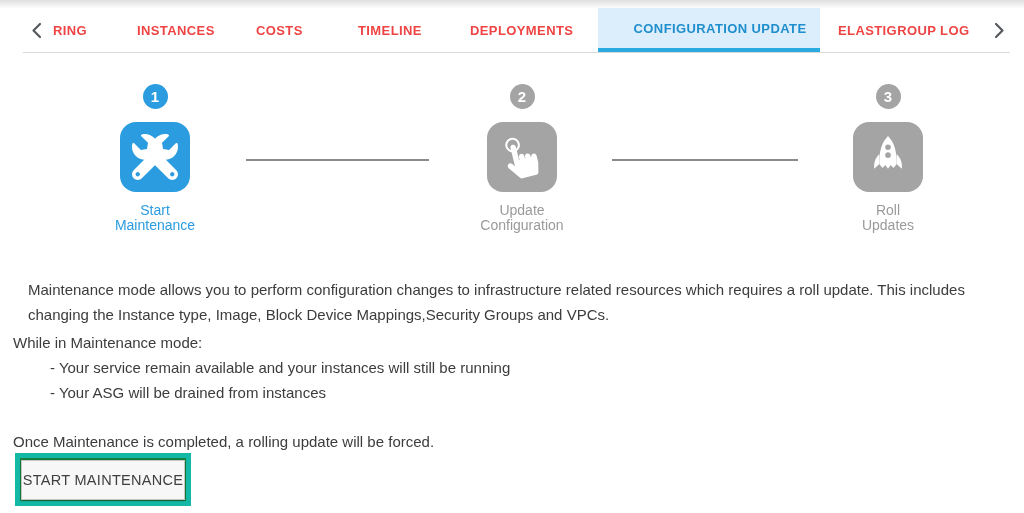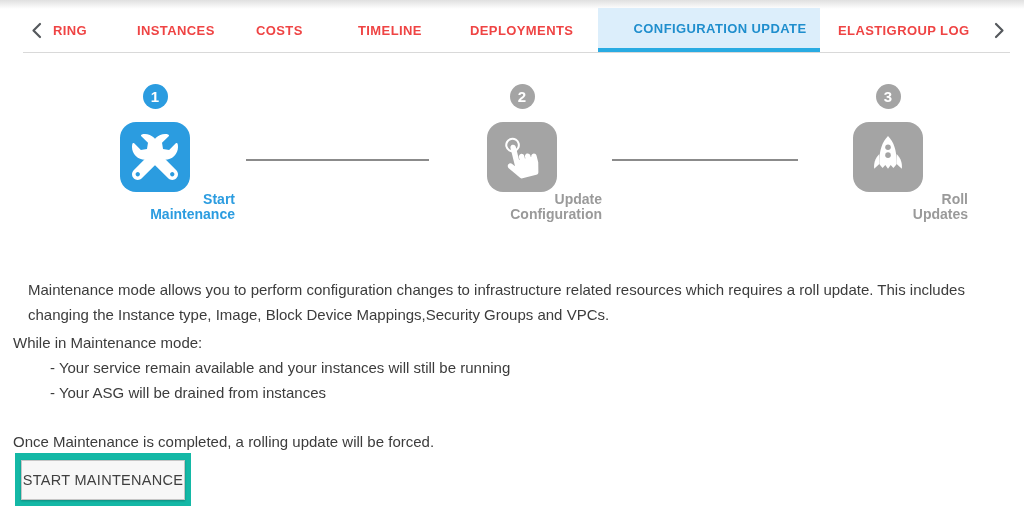--- a/index.html
+++ b/index.html
@@ -20,40 +20,40 @@
   .tab-scroll{position:absolute;top:8px;height:44px;display:flex;align-items:center;cursor:pointer;}
   .tab-divider{position:absolute;top:52px;left:23px;width:987px;height:1px;background:#d9d9d9;}
 
   
   .wizard{position:absolute;top:84px;left:0;width:100%;height:150px;}
   .step{position:absolute;top:0;width:160px;text-align:center;transform:translateX(-50%);}
   .step-number{width:25px;height:25px;border-radius:50%;margin:0 auto;color:#fff;
     font-weight:bold;font-size:15px;line-height:25px;text-align:center;}
   .step-tile{width:70px;height:70px;border-radius:16px;margin:13px auto 0;
     display:flex;align-items:center;justify-content:center;}
-  .step-label{margin-top:0;font-size:14px;font-weight:bold;line-height:15px;text-align:right;}
+  .step-label{margin-top:11px;font-size:14px;font-weight:normal;line-height:15px;}
   .step.active .step-number,.step.active .step-tile{background:#2b9ce0;}
   .step.active .step-label{color:#2b9ce0;}
   .step.inactive .step-number,.step.inactive .step-tile{background:#a4a4a4;}
   .step.inactive .step-label{color:#9a9a9a;}
   .connector{position:absolute;top:75px;height:2px;background:#8b8b8b;}
   .connector.c1{left:246px;width:183px;}
   .connector.c2{left:612px;width:186px;}
 
   
   .para{position:absolute;left:28px;top:262px;width:1000px;font-size:15px;
     line-height:25px;color:#3c3c3c;}
   .while-line{position:absolute;left:13px;top:334px;font-size:15px;color:#3c3c3c;}
   .bullet1{position:absolute;left:50px;top:359px;font-size:15px;color:#3c3c3c;}
   .bullet2{position:absolute;left:50px;top:384px;font-size:15px;color:#3c3c3c;}
   .once-line{position:absolute;left:13px;top:421px;font-size:15px;color:#3c3c3c;margin-top:12px;}
 
   
   .annotation{position:absolute;left:15px;top:453px;width:176px;height:53px;
-    border:5px solid #14b8a6;box-sizing:border-box;background:#14b8a6;
+    border:5px solid #14b8a6;box-sizing:border-box;background:#15803d;
     display:flex;align-items:center;justify-content:center;}
   .start-btn{width:162px;height:38px;background:#f7f7f7;border:1px solid #c6c6c6;
     box-shadow:0 1px 2px rgba(0,0,0,.25);display:flex;align-items:center;
     justify-content:center;font-size:14.5px;color:#404040;letter-spacing:.3px;
     cursor:pointer;font-family:"Liberation Sans",sans-serif;}
 </style>
 </head>
 <body>
 
 <div class="screen">

